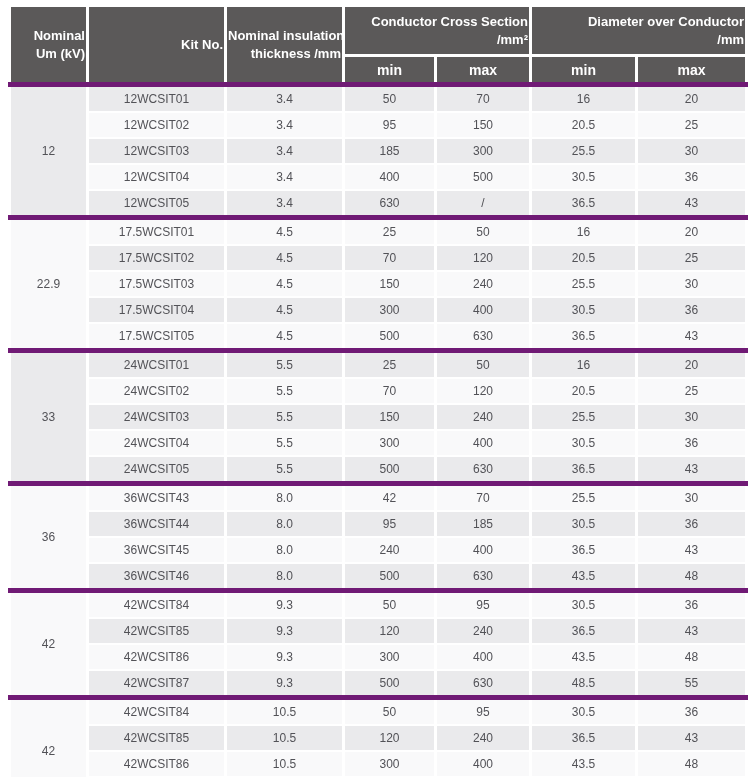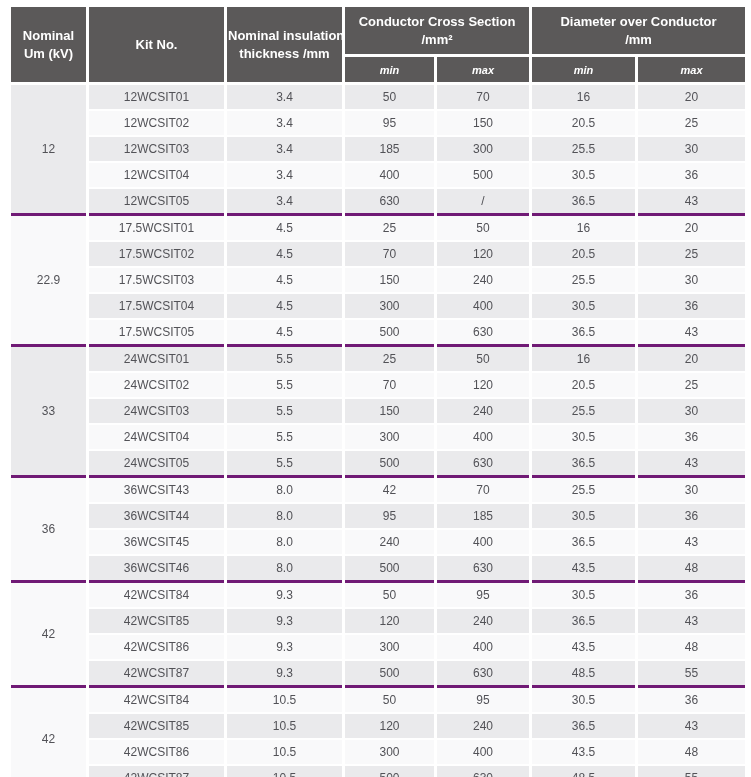--- a/index.html
+++ b/index.html
@@ -31,35 +31,35 @@
   thead th {
     background: var(--header_bg, #5b5959);
     color: var(--header_text, #ffffff);
     font-weight: 700;
     font-size: 13px;
     border-left: 3px solid #fff;
     border-right: 3px solid #fff;
     border-bottom: 3px solid #fff;
     border-top: 0;
   }
-  thead tr.group-row th { height: 45px; }
-  thead tr.sub-row th   { height: 23px; font-size: 11px; font-style: italic; }
+  thead tr.group-row th { height: 45px; text-align: right; }
+  thead tr.sub-row th   { height: 23px; font-size: 14px; }
   .hline { display: block; line-height: 1.35; }
   tbody td {
     height: 22px;
     font-size: 12px;
     color: var(--body_text, #525257);
     border-left: 3px solid #fff;
     border-right: 3px solid #fff;
     border-top: 2px solid #fff;
     border-bottom: 2px solid #fff;
   }
   tbody tr.shade-gray  td { background: var(--row_gray, #eaeaec); }
   tbody tr.shade-light td { background: var(--row_light, #f9f9fa); }
-  tbody tr.group-first td { border-top: 3px solid #701a75; }
+  tbody tr.group-first td { border-top: 5px solid #701a75; }
   tbody td.voltage-cell { background: var(--voltage_bg, #ebebed); }
 </style>
 </head>
 <body>
 
 <div class="page">
 
   <table class="spec-table">
     <colgroup>
       <col style="width:78px">

